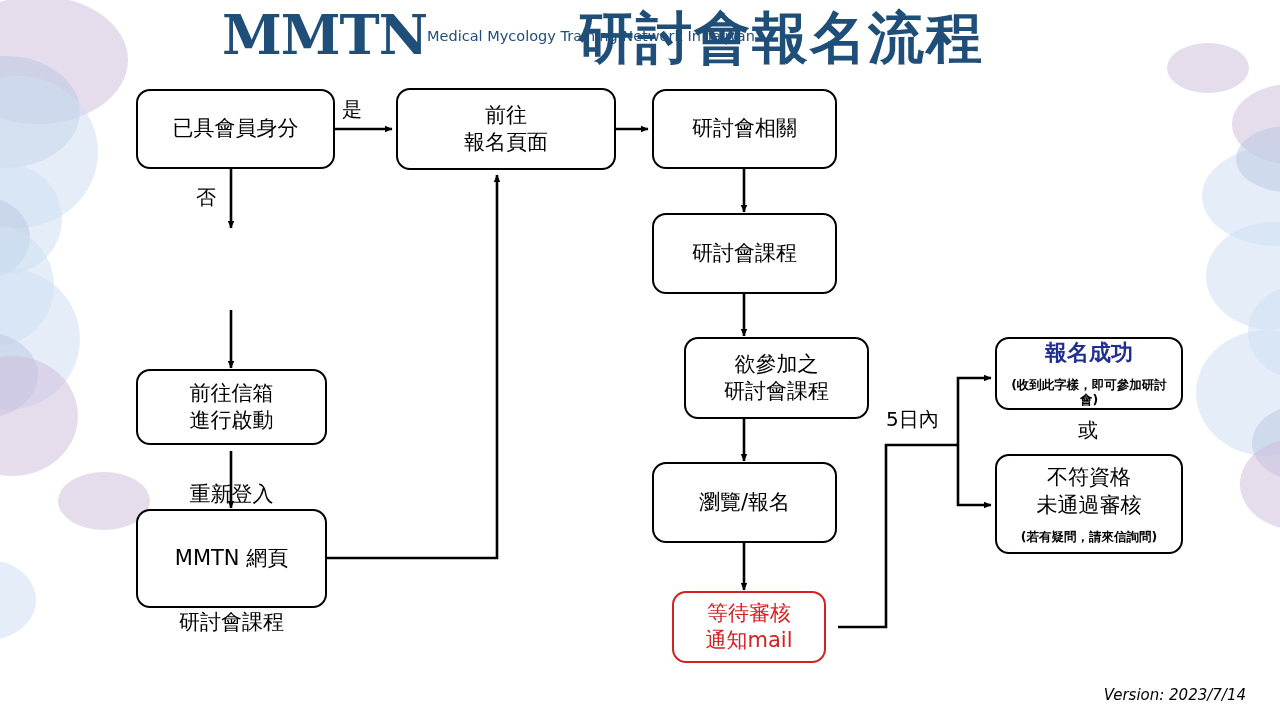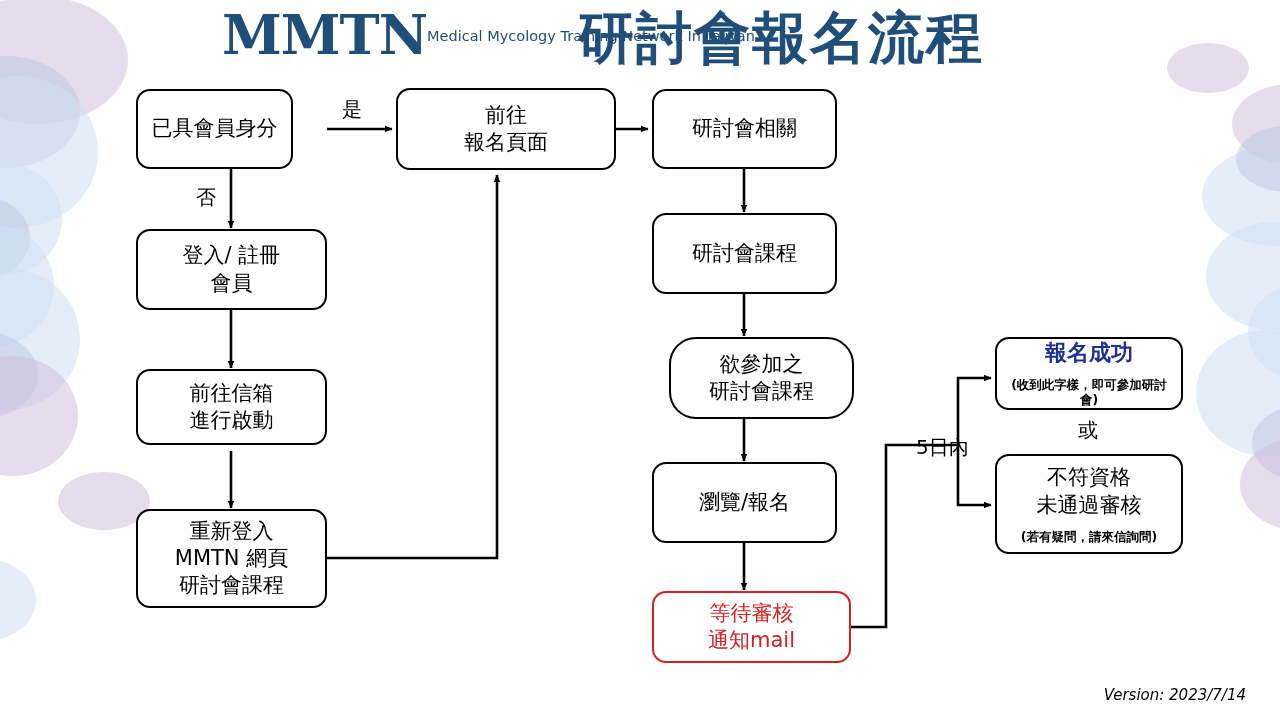--- a/index.html
+++ b/index.html
@@ -192,78 +192,74 @@
       <path d="M744,543 L744,590" marker-end="url(#arrow)"></path>
 
       <path d="M838,627 L886,627 L886,445 L958,445"></path>
 
       <path d="M958,445 L958,378 L991,378" marker-end="url(#arrow)"></path>
 
       <path d="M958,445 L958,505 L991,505" marker-end="url(#arrow)"></path>
     </g>
   </svg>
 
-  <div class="node" style="left:136px; top:89px; width:157px; height:80px;">
+  <div class="node" style="left:136px; top:89px; width:199px; height:80px;">
     <span class="line">已具會員身分</span>
   </div>
 
-  <div class="node" style="left:136px; top:229px; width:191px; height:81px;">
-    <span class="line">登入/ 註冊</span>
-    <span class="line">會員</span>
-  </div>
 
   <div class="node" style="left:136px; top:369px; width:191px; height:76px;">
     <span class="line">前往信箱</span>
     <span class="line">進行啟動</span>
   </div>
 
-  <div class="node" style="left:136px; top:509px; width:191px; height:99px;">
+  <div class="node" style="left:136px; top:509px; width:191px; height:99px;gap:37px;">
     <span class="line">重新登入</span>
     <span class="line">MMTN 網頁</span>
     <span class="line">研討會課程</span>
   </div>
 
   <div class="node" style="left:396px; top:88px; width:220px; height:82px;">
     <span class="line">前往</span>
     <span class="line">報名頁面</span>
   </div>
 
   <div class="node" style="left:652px; top:89px; width:185px; height:80px;">
     <span class="line">研討會相關</span>
   </div>
 
   <div class="node" style="left:652px; top:213px; width:185px; height:81px;">
     <span class="line">研討會課程</span>
   </div>
 
-  <div class="node" style="left:669px; top:337px; width:185px; height:82px;border-radius:27px;">
+  <div class="node" style="left:684px; top:337px; width:185px; height:82px;">
     <span class="line">欲參加之</span>
     <span class="line">研討會課程</span>
   </div>
 
   <div class="node" style="left:652px; top:462px; width:185px; height:81px;">
     <span class="line">瀏覽/報名</span>
   </div>
 
-  <div class="node red" style="left:652px; top:591px; width:199px; height:72px;">
+  <div class="node red" style="left:672px; top:591px; width:154px; height:72px;">
     <span class="line">等待審核</span>
     <span class="line">通知mail</span>
   </div>
 
   <div class="node" style="left:995px; top:337px; width:188px; height:73px;">
     <span class="title-strong">報名成功</span>
     <span class="sub">(收到此字樣，即可參加研討會)</span>
   </div>
 
   <div class="node" style="left:995px; top:454px; width:188px; height:100px;">
     <span class="line">不符資格</span>
     <span class="line">未通過審核</span>
     <span class="sub">(若有疑問，請來信詢問)</span>
   </div>
 
   <div class="edge-label" style="left:342px; top:99px;">是</div>
   <div class="edge-label" style="left:196px; top:187px;">否</div>
-  <div class="edge-label" style="left:916px; top:409px;margin-top:28px;">5日內</div>
+  <div class="edge-label" style="left:886px; top:409px;">5日內</div>
   <div class="edge-label" style="left:1078px; top:420px;">或</div>
 
   <div id="version">Version: 2023/7/14</div>
 
 </div>
 
 </body></html>

